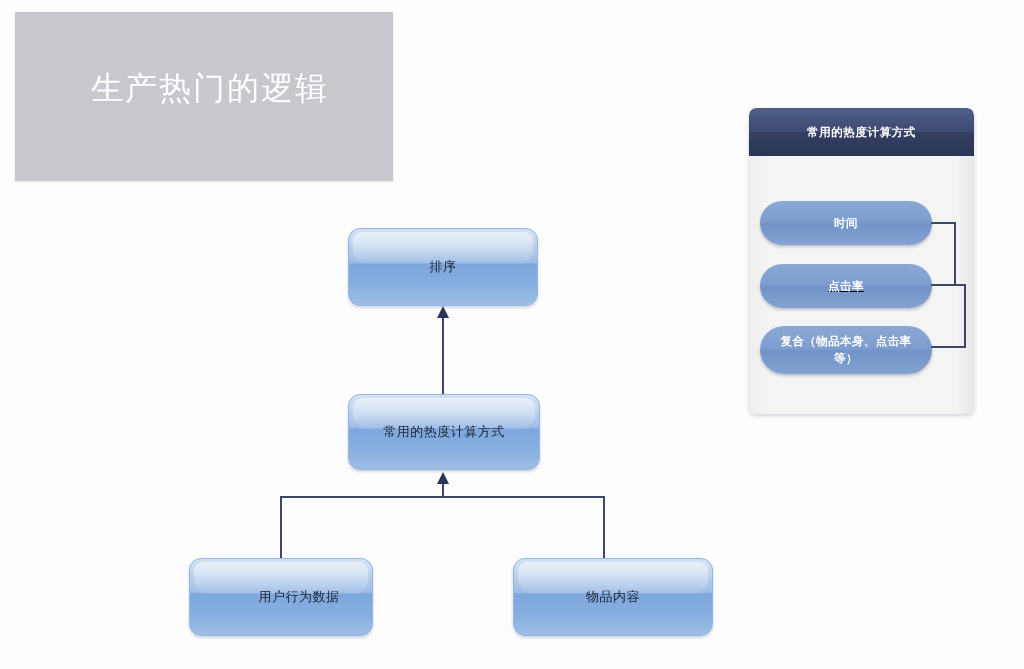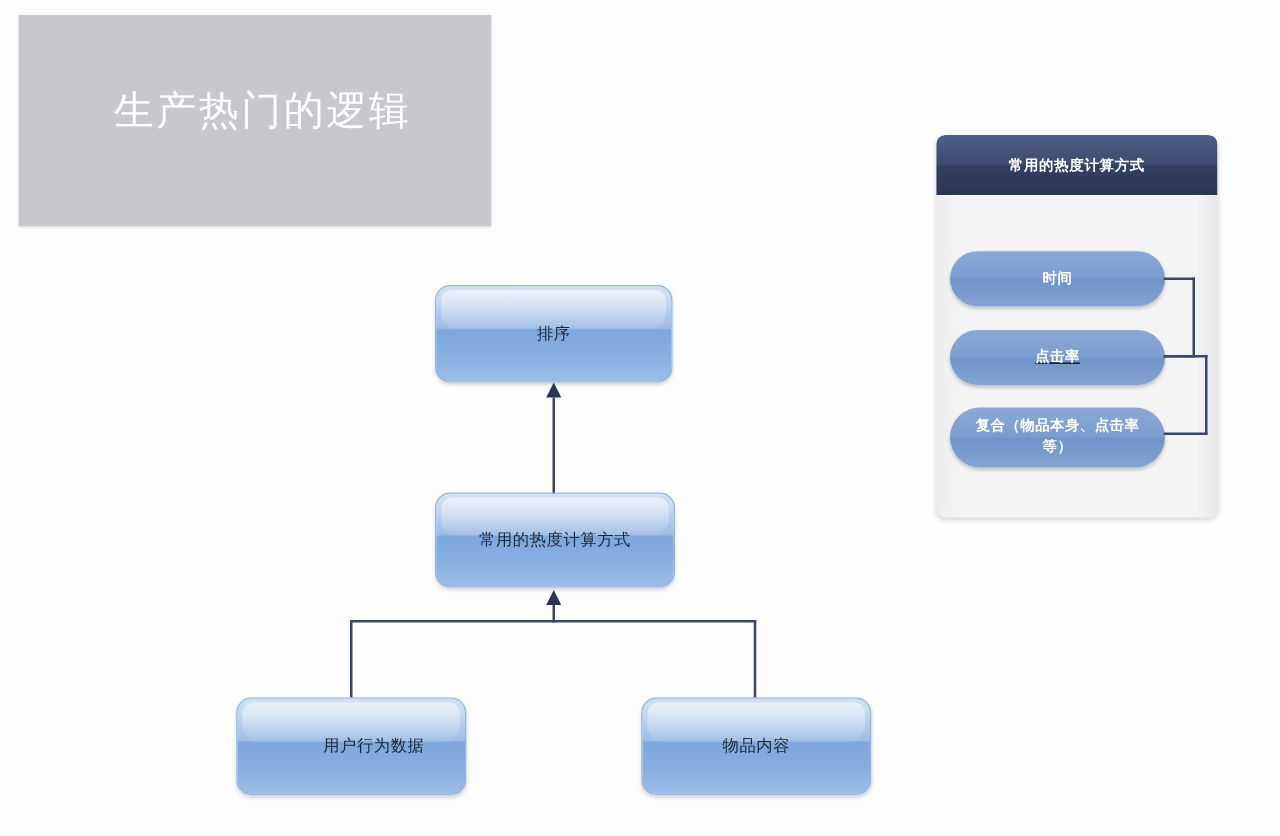--- a/index.html
+++ b/index.html
@@ -80,21 +80,21 @@
     font-size: 13px;
     color: #1c2436;
     letter-spacing: 0.5px;
     text-align: center;
     line-height: 1.4;
   }
 
   #box-sort       { left: 348px; top: 228px; width: 190px; height: 78px; }
   #box-heat       { left: 348px; top: 394px; width: 192px; height: 76px; }
   #box-behavior   { left: 189px; top: 558px; width: 184px; height: 78px; padding-left: 36px; }
-  #box-item       { left: 513px; top: 558px; width: 184px; height: 78px; }
+  #box-item       { left: 513px; top: 558px; width: 200px; height: 78px; }
 
   
   .conn {
     position: absolute;
     background: #3c4766;
   }
   .conn-v { width: 2px; }
   .conn-h { height: 2px; }
 
   .arrow-up {

